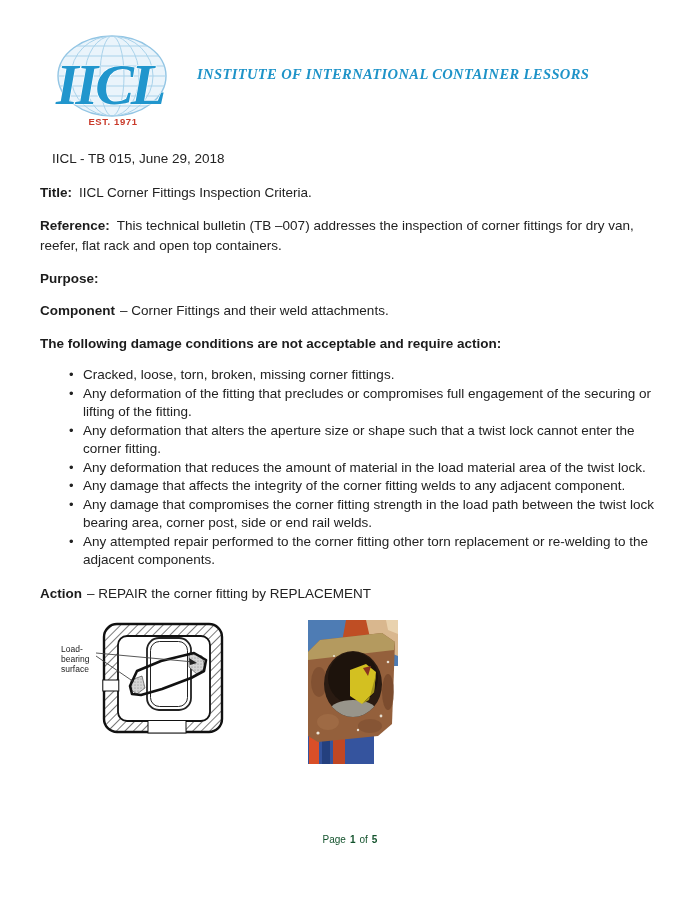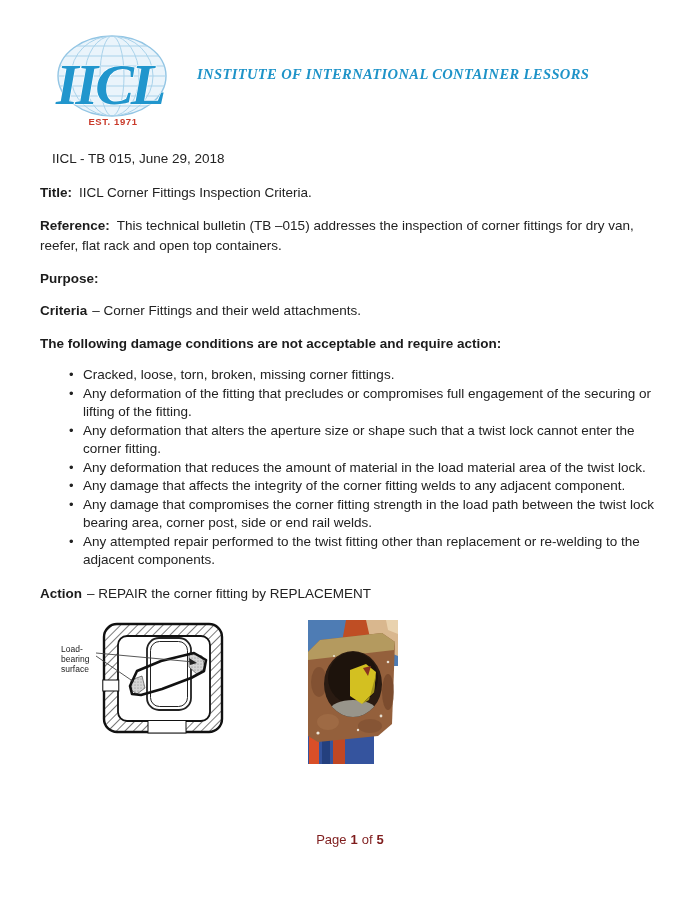--- a/index.html
+++ b/index.html
@@ -40,21 +40,21 @@
     font-size:13px;color:#222;
   }
   .action-p{margin:14px 0 0 0;}
   
   .figures{display:flex;align-items:flex-start;gap:70px;margin:16px 0 0 20px;}
   .diagram-svg{width:178px;height:124px;}
   .photo-svg{width:90px;height:144px;}
   
   .footer{
     position:absolute;left:0;top:830px;width:700px;
-    text-align:center;font-size:13px;color:#7f1d1d;
+    text-align:center;font-size:10px;color:#14532d;
   }
   .footer b{font-weight:700;}
   .footer span,.footer b{margin:0 2px;}
 </style>
 </head>
 <body>
 
 <div class="page">
 
   <div class="header">
@@ -84,37 +84,37 @@
     </svg>
     <div class="org-name">INSTITUTE OF INTERNATIONAL CONTAINER LESSORS</div>
   </div>
 
   <div class="content">
 
     <p class="p dateline">IICL - TB 015, June 29, 2018</p>
 
     <p class="p"><span class="lbl">Title:</span><span>IICL Corner Fittings Inspection Criteria.</span></p>
 
-    <p class="p"><span class="lbl">Reference:</span><span>This technical bulletin (TB –015) addresses the inspection of corner fittings for dry van, reefer, flat rack and open top containers.</span></p>
+    <p class="p"><span class="lbl">Reference:</span><span>This technical bulletin (TB –007) addresses the inspection of corner fittings for dry van, reefer, flat rack and open top containers.</span></p>
 
     <p class="p bold-head">Purpose:</p>
 
 
-    <p class="p"><span class="lbl-tight">Criteria</span><span>– Corner Fittings and their weld attachments.</span></p>
+    <p class="p"><span class="lbl-tight">Component</span><span>– Corner Fittings and their weld attachments.</span></p>
 
     <p class="p bold-head">The following damage conditions are not acceptable and require action:</p>
 
     <ul class="bullets">
       <li>Cracked, loose, torn, broken, missing corner fittings.</li>
       <li>Any deformation of the fitting that precludes or compromises full engagement of the securing or lifting of the fitting.</li>
       <li>Any deformation that alters the aperture size or shape such that a twist lock cannot enter the corner fitting.</li>
       <li>Any deformation that reduces the amount of material in the load material area of the twist lock.</li>
       <li>Any damage that affects the integrity of the corner fitting welds to any adjacent component.</li>
       <li>Any damage that compromises the corner fitting strength in the load path between the twist lock bearing area, corner post, side or end rail welds.</li>
-      <li>Any attempted repair performed to the twist fitting other than replacement or re-welding to the adjacent components.</li>
+      <li>Any attempted repair performed to the corner fitting other torn replacement or re-welding to the adjacent components.</li>
     </ul>
 
     <p class="p action-p"><span class="lbl-tight">Action</span><span>– REPAIR the corner fitting by REPLACEMENT</span></p>
 
     <div class="figures">
 
       <svg class="diagram-svg" viewBox="0 0 178 124">
         <defs>
           <pattern id="hatch" width="6" height="6" patternUnits="userSpaceOnUse" patternTransform="rotate(45)">
             <rect width="6" height="6" fill="#ffffff"></rect>

